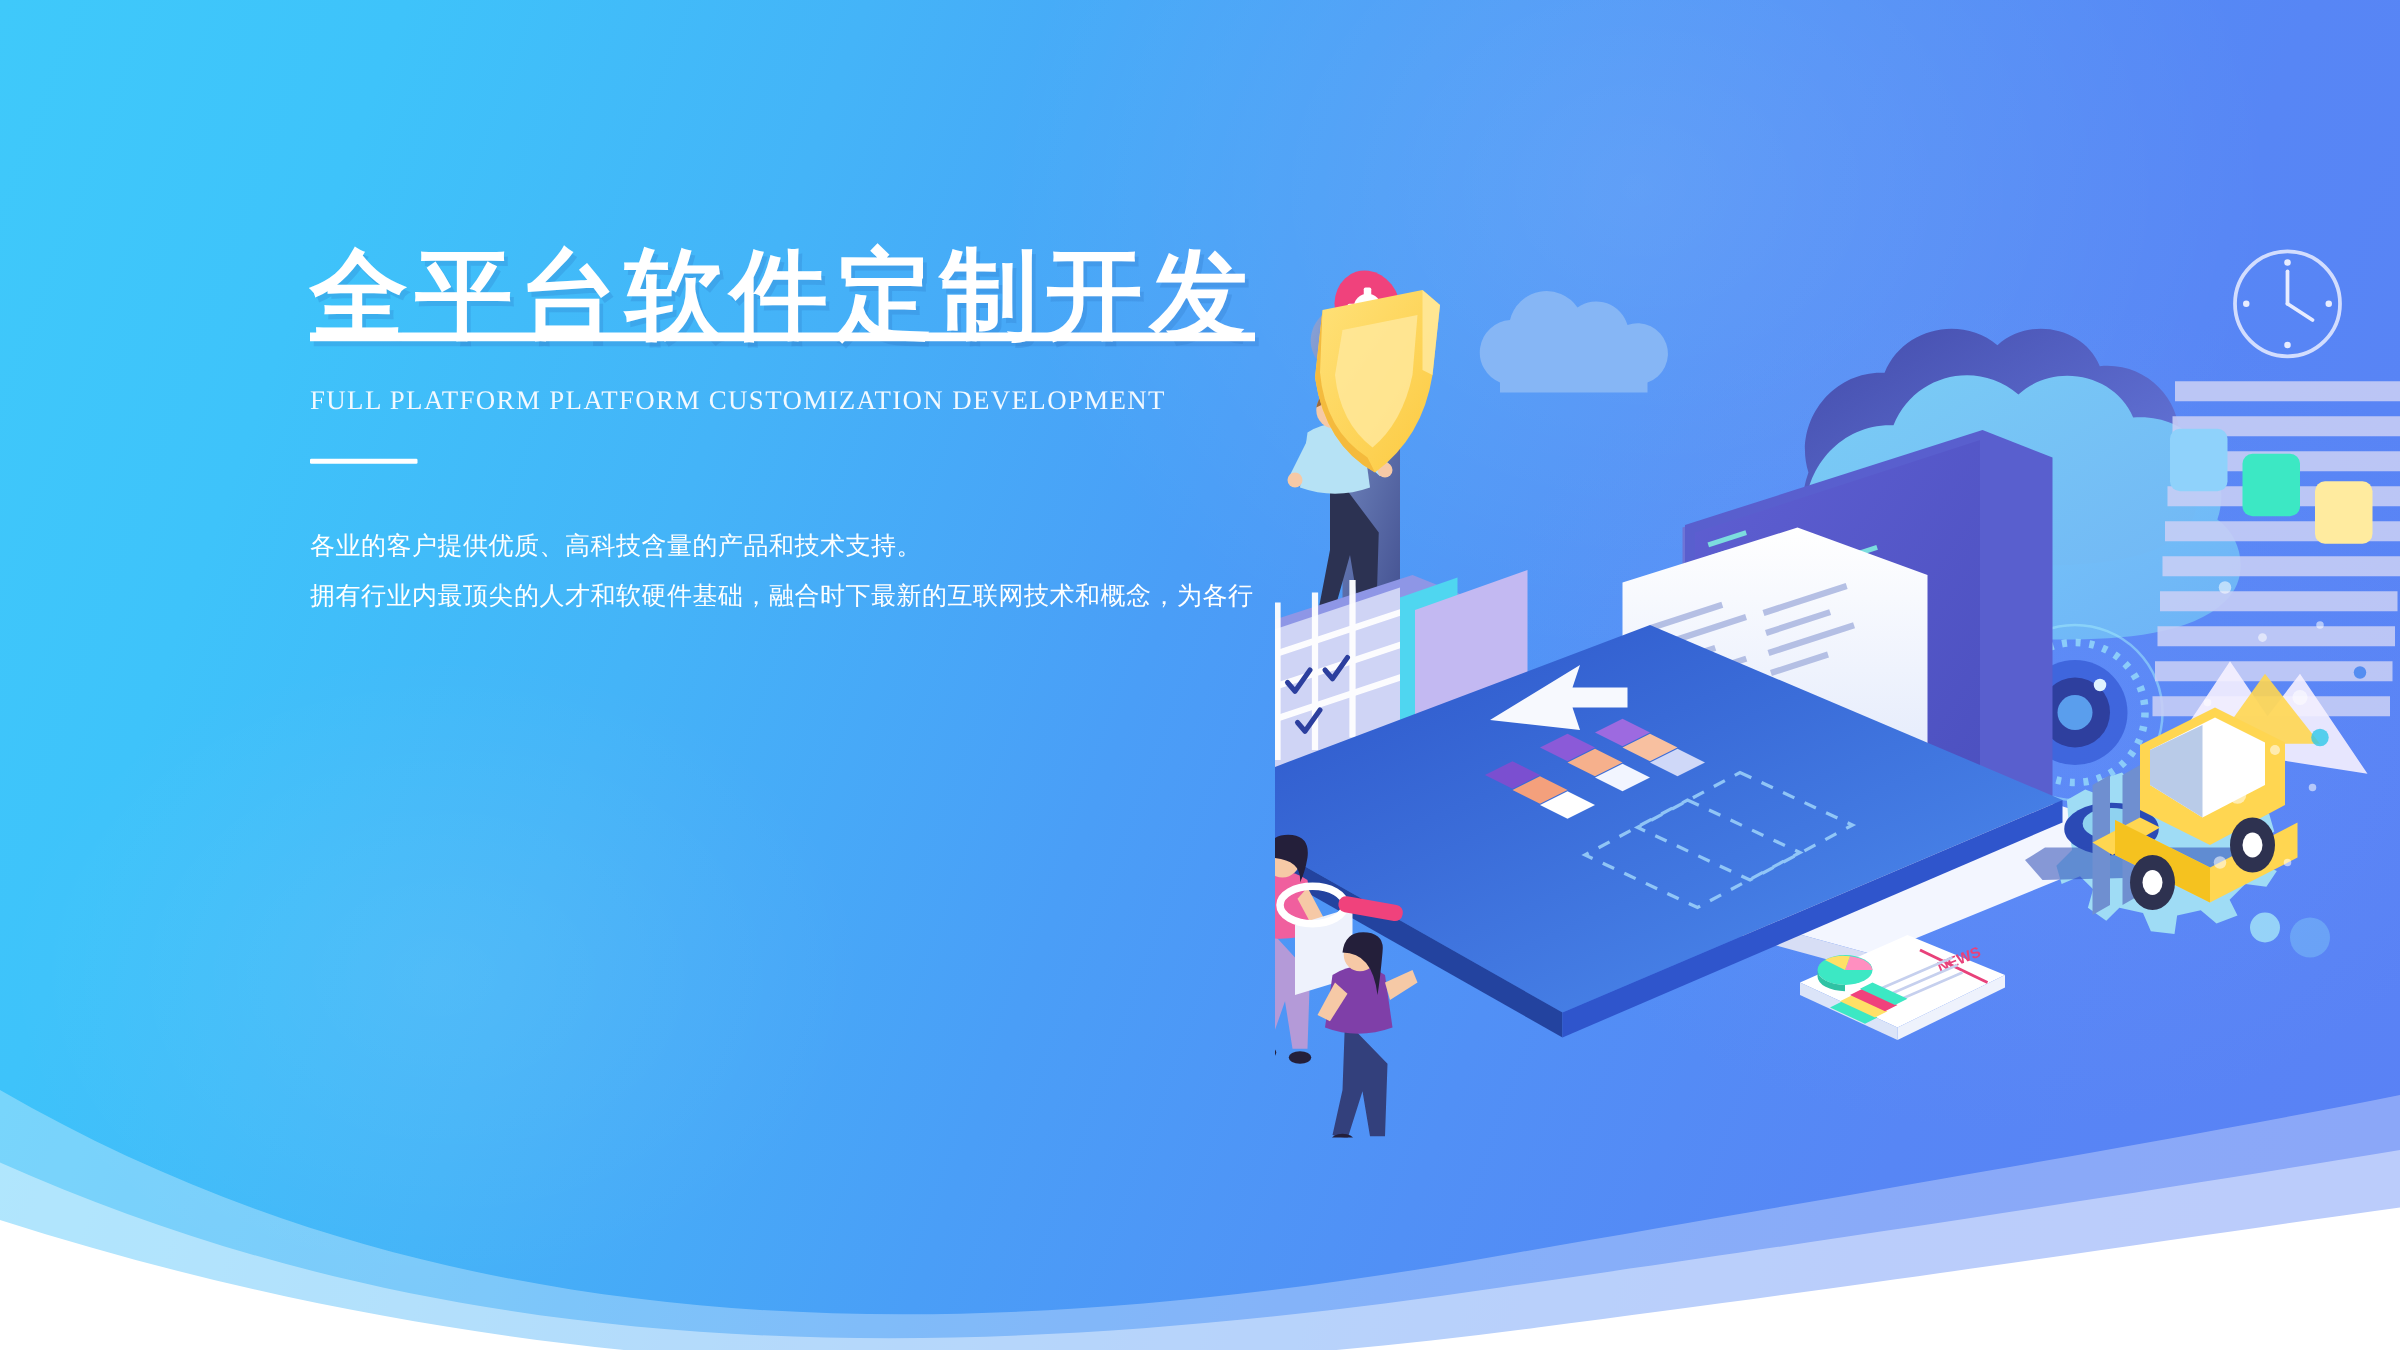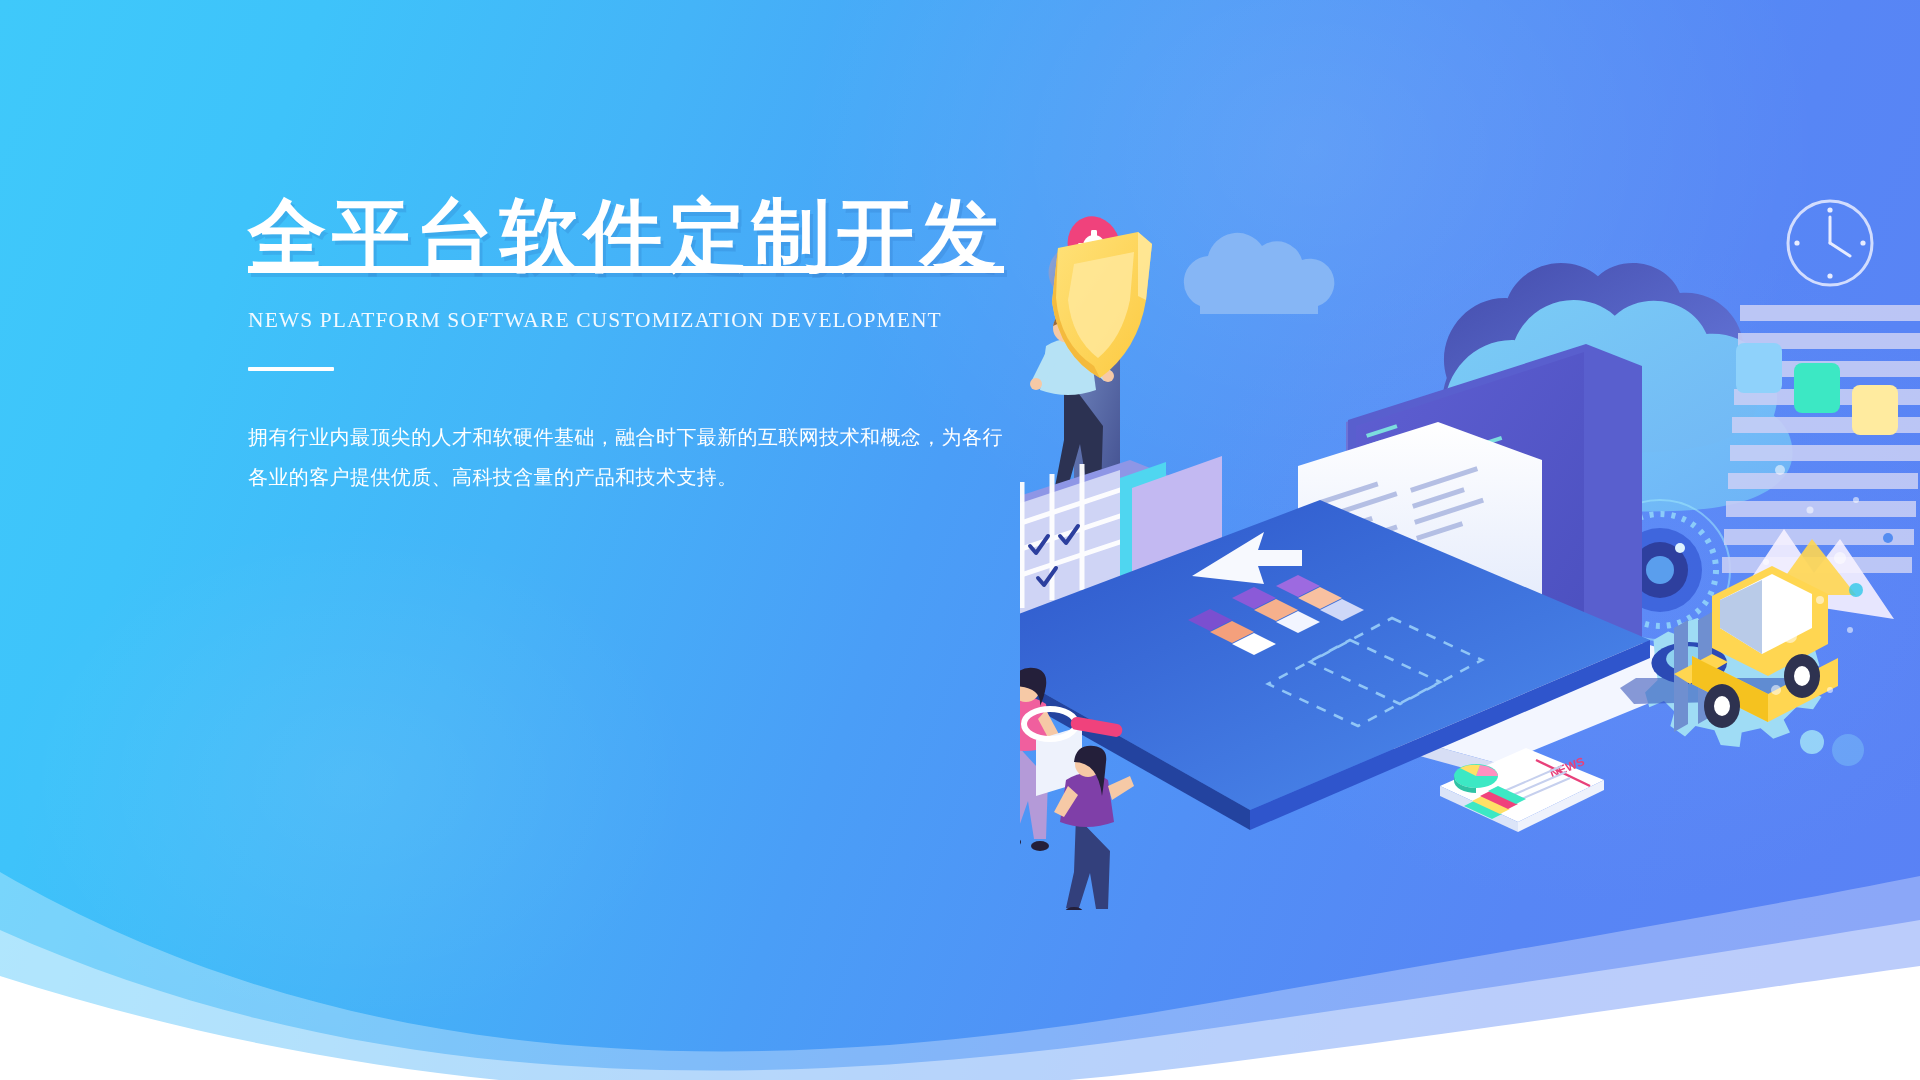--- a/index.html
+++ b/index.html
@@ -490,21 +490,21 @@
   </svg>
 
   <svg id="waves" viewBox="0 0 1920 300" preserveAspectRatio="none">
     <path d="M0 92 C 360 300 760 300 1180 228 C 1500 172 1740 132 1920 96 L1920 300 L0 300 Z" fill="#ffffff" opacity=".30"></path>
     <path d="M0 150 C 380 320 780 312 1200 250 C 1520 204 1750 168 1920 140 L1920 300 L0 300 Z" fill="#ffffff" opacity=".42"></path>
     <path d="M0 196 C 420 330 820 336 1230 282 C 1540 242 1760 208 1920 186 L1920 300 L0 300 Z" fill="#ffffff"></path>
   </svg>
 
   <div class="copy">
     <div class="headline">全平台软件定制开发</div>
-    <div class="subhead">NEWS PLATFORM SOFTWARE CUSTOMIZATION DEVELOPMENT</div>
+    <div class="subhead">FULL PLATFORM PLATFORM CUSTOMIZATION DEVELOPMENT</div>
     <div class="rule"></div>
     <div class="para">
+      <span class="ln">各业的客户提供优质、高科技含量的产品和技术支持。</span>
       <span class="ln">拥有行业内最顶尖的人才和软硬件基础，融合时下最新的互联网技术和概念，为各行</span>
-      <span class="ln">各业的客户提供优质、高科技含量的产品和技术支持。</span>
     </div>
   </div>
 
 </div>
 
 </body></html>

